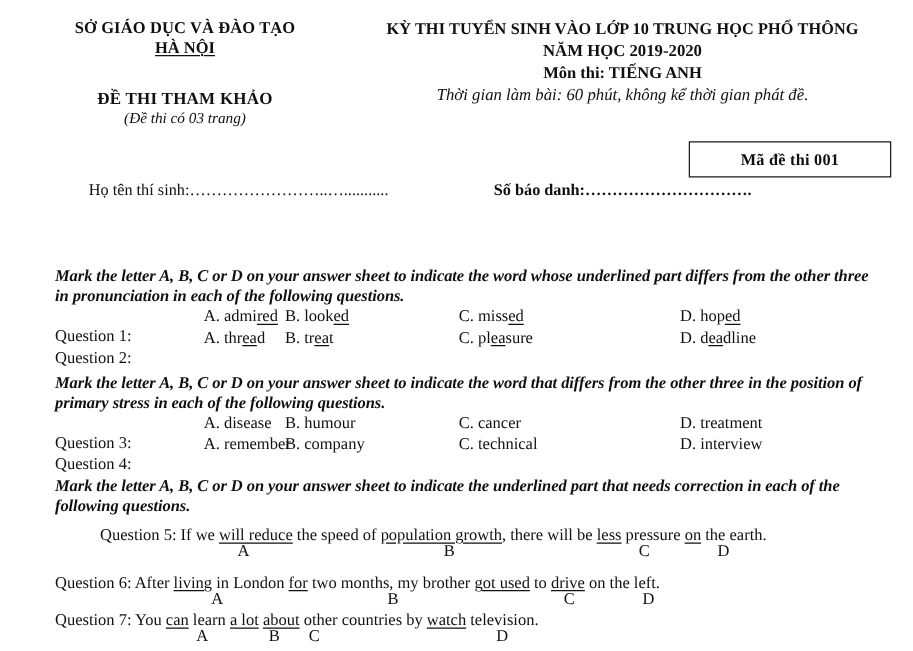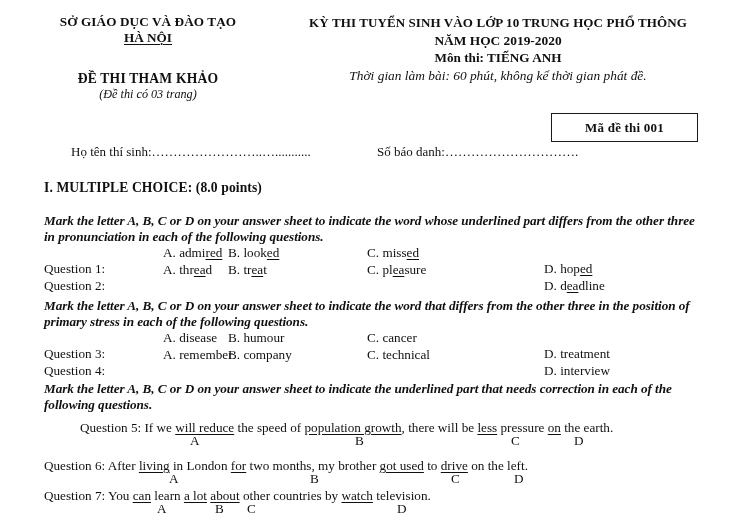--- a/index.html
+++ b/index.html
@@ -87,21 +87,21 @@
     font-size: 13.4px;
     line-height: 18px;
     margin-top: 1px;
   }
 
   
   .code-box {
     position: absolute;
     left: 551px;
     top: 113px;
-    width: 147px;
+    width: 162px;
     height: 29px;
     border: 1.6px solid #1a1a1a;
     box-sizing: border-box;
     display: flex;
     align-items: center;
     justify-content: center;
     font-weight: bold;
     font-size: 13px;
     letter-spacing: 0.2px;
   }
@@ -115,22 +115,23 @@
     font-size: 13px;
     line-height: 16px;
   }
   .cand-name {
     position: absolute;
     left: 71px;
     white-space: nowrap;
   }
   .cand-number {
     position: absolute;
-    left: 377px;
-    white-space: nowrap;
+    left: 395px;
+    white-space: nowrap;
+    font-weight: bold;
   }
 
   
   .section-heading {
     position: absolute;
     left: 44px;
     top: 180px;
     font-weight: bold;
     font-size: 13.6px;
     letter-spacing: 0.1px;
@@ -158,21 +159,21 @@
     height: 17px;
     font-size: 13.2px;
     line-height: 17px;
     white-space: nowrap;
   }
   .q-label { position: absolute; left: 0; margin-top: 16px; }
   .opt { position: absolute; }
   .opt.a { left: 119px; }
   .opt.b { left: 184px; }
   .opt.c { left: 323px; }
-  .opt.d { left: 500px; margin-top: 16px; }
+  .opt.d { left: 500px; }
   .u { text-decoration: underline; text-underline-offset: 1.5px; }
 
   #q1 { top: 244px; }
   #q2 { top: 261px; }
   #q3 { top: 329px; }
   #q4 { top: 346px; }
 
   
   .eq {
     position: absolute;
@@ -219,21 +220,20 @@
     </div>
   </div>
 
   <div class="code-box">Mã đề thi 001</div>
 
   <div class="candidate-row">
     <span class="cand-name">Họ tên thí sinh:……………………..…...........</span>
     <span class="cand-number">Số báo danh:………………………….</span>
   </div>
 
-  <div class="section-heading">I. MULTIPLE CHOICE: (8.0 points)</div>
 
   <div class="instruction instr-1">Mark the letter A, B, C or D on your answer sheet to indicate the word whose underlined part differs from the other three in pronunciation in each of the following questions.</div>
 
   <div class="instruction instr-2">Mark the letter A, B, C or D on your answer sheet to indicate the word that differs from the other three in the position of primary stress in each of the following questions.</div>
 
   <div class="instruction instr-3">Mark the letter A, B, C or D on your answer sheet to indicate the underlined part that needs correction in each of the following questions.</div>
 
   <div class="qrow" id="q1">
       <span class="q-label">Question 1:</span>
       <span class="opt a"><span>A. </span>admi<span class="u">red</span></span>

